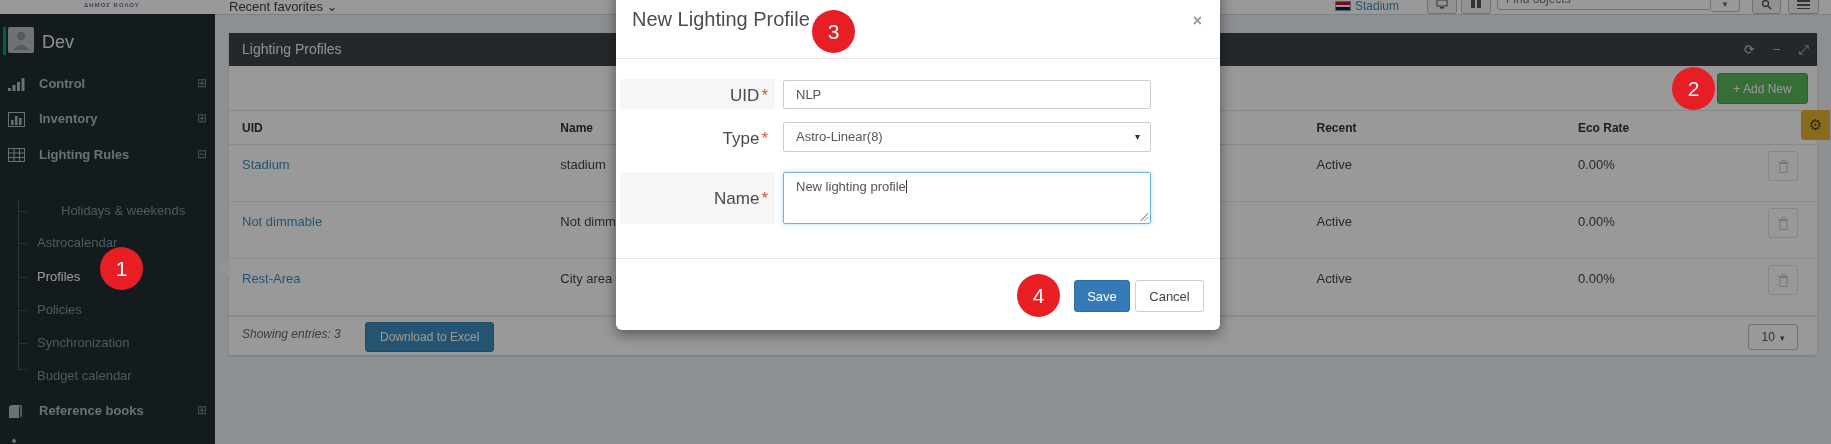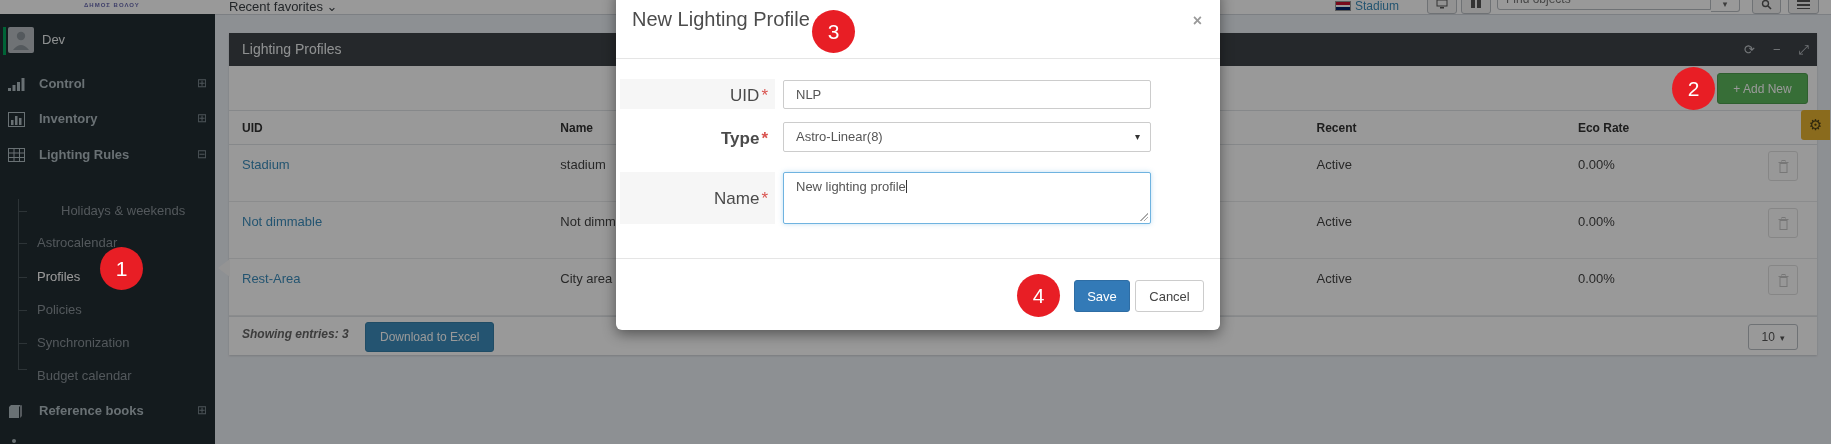--- a/index.html
+++ b/index.html
@@ -23,21 +23,21 @@
   .search-caret{position:absolute;left:214px;top:0;width:28px;height:22px;border:1px solid #b9bec4;border-left:none;
           border-radius:0 3px 3px 0;background:#fff;color:#666;font-size:9px;text-align:center;line-height:30px;}
   
   .sidebar{position:absolute;top:14px;left:0;width:215px;height:430px;background:#222d32;
            overflow:hidden;z-index:1;}
   .user-panel{position:absolute;top:10px;left:0;width:215px;height:36px;}
   .user-green{position:absolute;left:3px;top:3px;width:3px;height:28px;background:#00a65a;}
   .avatar{position:absolute;left:8px;top:3px;width:26px;height:26px;background:#b9bfc4;
           border-radius:2px;overflow:hidden;}
   .avatar svg{display:block;margin:3px auto 0;}
-  .user-name{position:absolute;left:42px;top:8px;font-size:13px;color:#ecf0f1;}
+  .user-name{position:absolute;left:42px;top:8px;font-size:18px;color:#ecf0f1;}
   .side-item{position:absolute;left:0;width:215px;height:26px;color:#b0bcc2;font-size:13px;}
   .side-item .lbl{position:absolute;left:39px;top:5px;font-weight:bold;}
   .side-item .ic{position:absolute;left:8px;top:5px;width:20px;height:16px;}
   .side-item .exp{position:absolute;right:8px;top:5px;font-size:12px;color:#7f8c93;}
   .sub-item{position:absolute;left:0;width:215px;height:22px;color:#8a9399;font-size:13px;}
   .sub-item .lbl{position:absolute;left:37px;top:3px;}
   .sub-item.active .lbl{color:#ffffff;}
   .tree-v{position:absolute;left:18px;top:185px;width:1px;height:170px;background:#4b575d;}
   .tree-h{position:absolute;left:18px;width:9px;height:1px;background:#4b575d;}
   
@@ -53,21 +53,21 @@
               text-align:center;line-height:31px;box-sizing:border-box;}
   .tbl{width:100%;border-collapse:collapse;table-layout:fixed;}
   .tbl th{border-top:1px solid #dfe3e6;border-bottom:1px solid #dfe3e6;text-align:left;
           font-size:12px;color:#333;padding:9px 13px;height:15px;}
   .tbl td{border-bottom:1px solid #e8eaec;font-size:13px;color:#444;padding:12px 13px 20px;vertical-align:top;}
   .tbl td.link{color:#3c8dbc;}
   .col-uid{width:274px;}.col-name{width:651px;}.col-status{width:225px;}.col-eco{width:164px;}.col-act{width:53px;}
   .trash-btn{width:28px;height:28px;border:1px solid #e0e0e0;background:#fdfdfd;border-radius:3px;
              display:inline-block;text-align:center;line-height:28px;margin-top:-6px;}
   .tbl-footer{height:38px;position:relative;border-top:1px solid #dfe3e6;background:#fff;}
-  .showing{position:absolute;left:13px;top:10px;font-size:12px;font-style:italic;font-weight:bold;color:#666;}
+  .showing{position:absolute;left:13px;top:10px;font-size:12px;font-style:italic;font-weight:normal;color:#666;}
   .btn-excel{position:absolute;left:136px;top:5px;height:28px;padding:0 14px;background:#3c8dbc;
              border:1px solid #367fa9;border-radius:3px;color:#fff;font-size:12px;line-height:28px;}
   .page-size{position:absolute;right:19px;top:7px;width:48px;height:24px;border:1px solid #b9bec4;
              border-radius:3px;background:#fff;font-size:12px;color:#555;text-align:center;line-height:24px;}
   .page-size .caret{font-size:9px;margin-left:5px;}
   .gear-btn{position:absolute;left:1801px;top:110px;width:29px;height:30px;background:#e7b231;
             border-radius:3px 0 0 3px;text-align:center;line-height:30px;font-size:15px;color:#4e4217;z-index:2;}
   .active-arrow{position:absolute;left:218px;top:259px;width:0;height:0;border-top:9px solid transparent;
             border-bottom:9px solid transparent;border-right:12px solid #f7f7f7;z-index:2;}
   
@@ -339,21 +339,21 @@
   <div class="modal-hr1"></div>
 
   <div class="cell-bg" style="top:91px;height:30px;"></div>
   <span class="lbl-cell" style="top:98px;">
     <span>UID</span><span class="req">*</span>
   </span>
   <div class="fld input" style="top:92px;">
     <span>NLP</span>
   </div>
 
-  <span class="lbl-cell" style="top:141px;font-weight:bold;">
+  <span class="lbl-cell" style="top:141px;">
     <span>Type</span><span class="req">*</span>
   </span>
   <div class="fld select" style="top:134px;">
     <span>Astro-Linear(8)</span>
     <span class="sel-caret">▾</span>
   </div>
 
   <div class="cell-bg" style="top:184px;height:52px;"></div>
   <span class="lbl-cell" style="top:201px;">
     <span>Name</span><span class="req">*</span>

